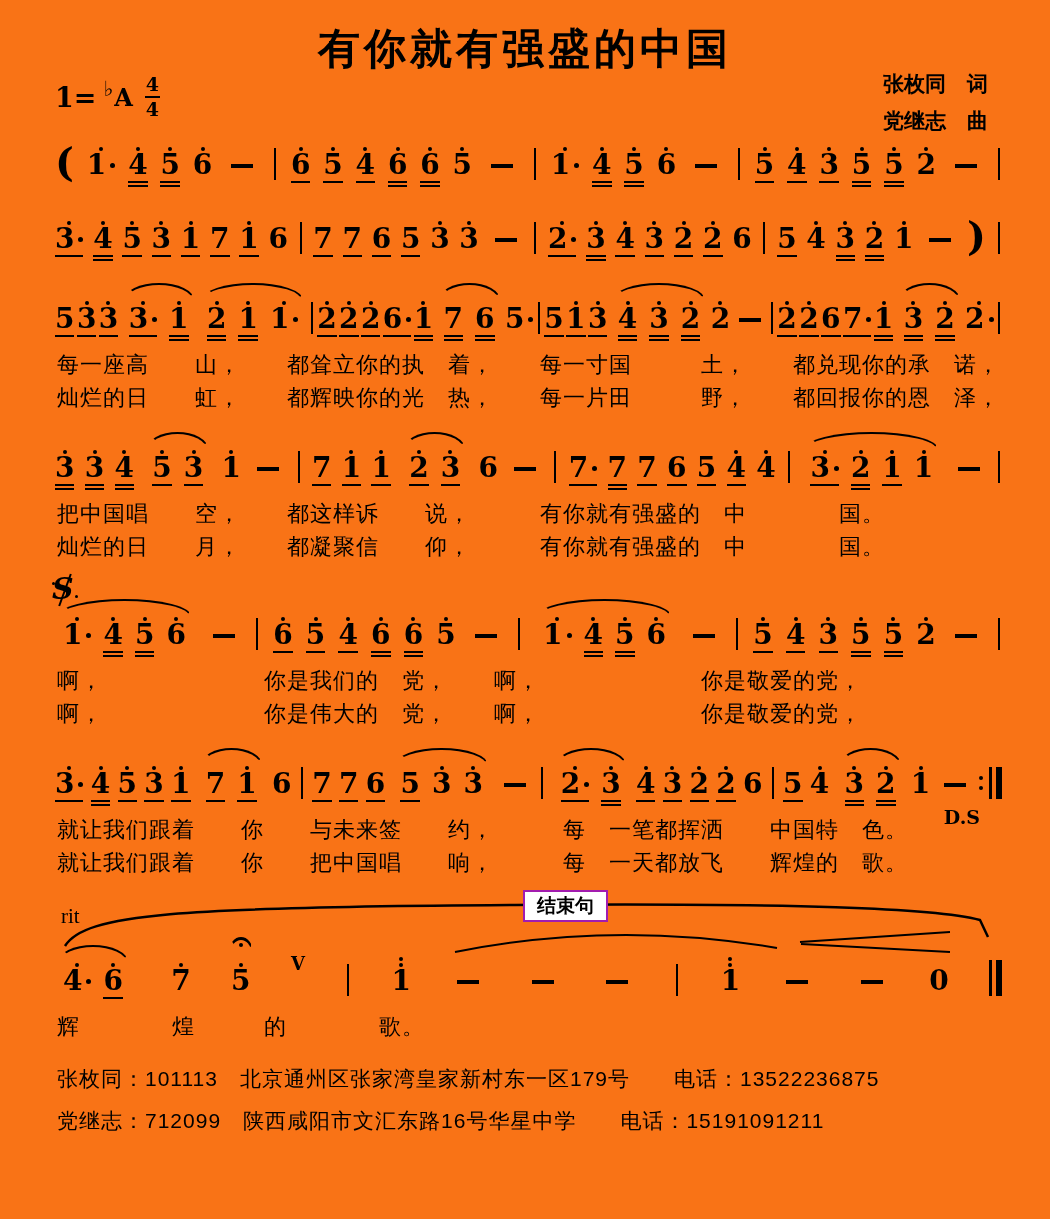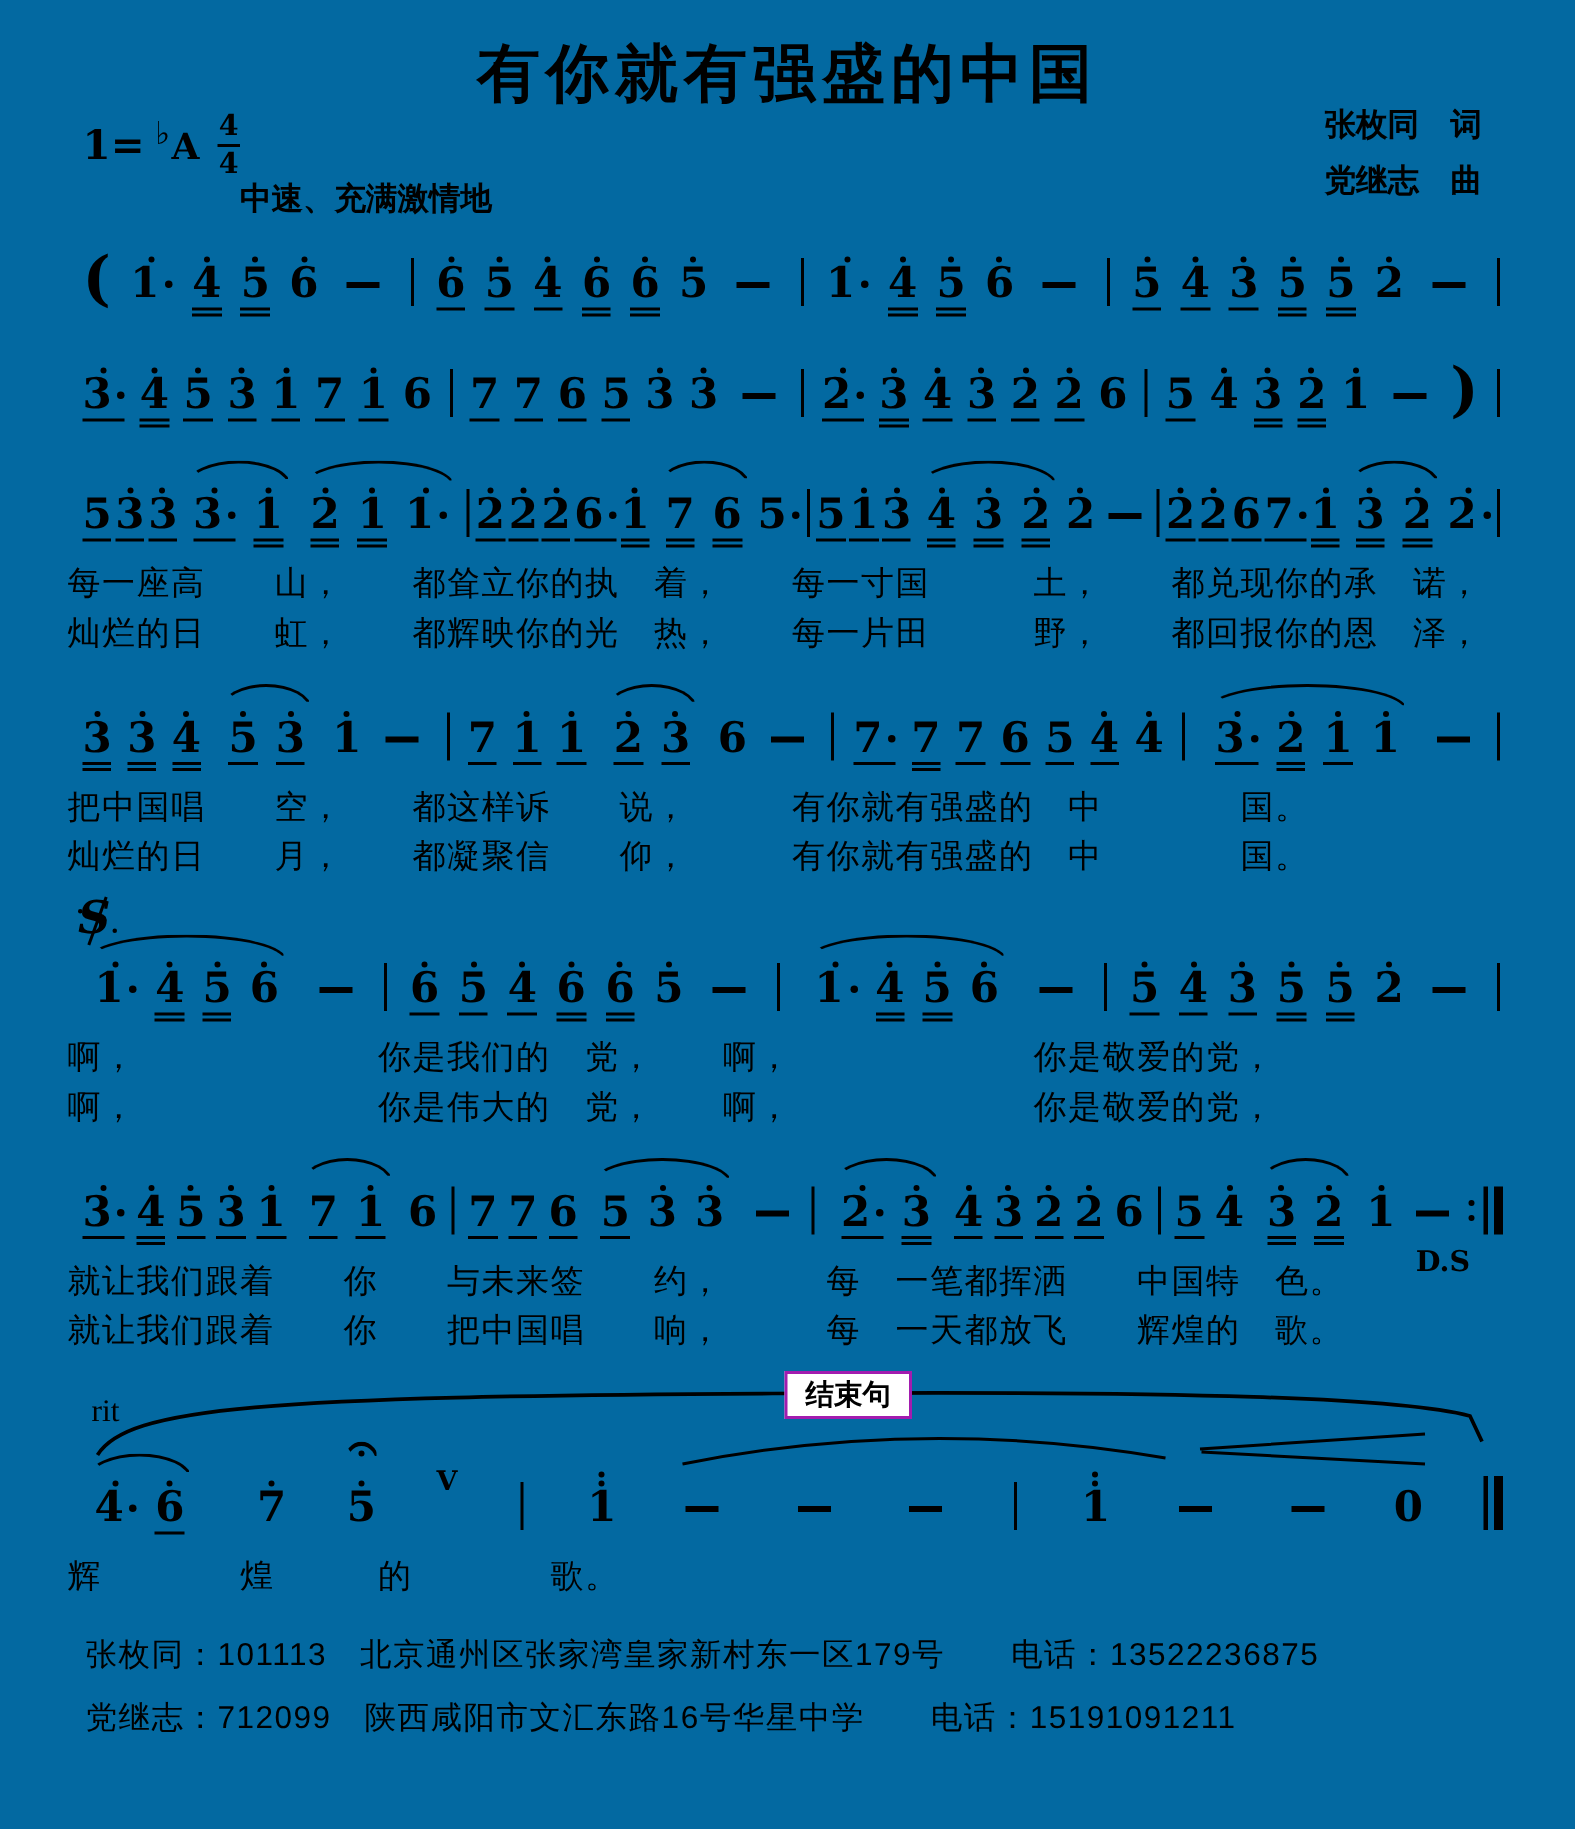--- a/index.html
+++ b/index.html
@@ -1,17 +1,17 @@
 <!DOCTYPE html>
 <html><head>
 <meta charset="utf-8">
 <style>
   html,body{margin:0;padding:0;background:#fff;color:#000;}
   body{width:1050px;height:1219px;font-family:"Liberation Sans",sans-serif;}
-  .sheet{position:relative;width:1050px;height:1219px;overflow:hidden;background:#0369a1;}
+  .sheet{position:relative;width:1050px;height:1219px;overflow:hidden;background:#f97316;}
 
   
   .title{margin:26px 0 0;text-align:center;font-size:42px;font-weight:800;letter-spacing:4px;line-height:1.1;}
   .credits{position:absolute;top:66px;right:62px;font-size:21px;font-weight:600;line-height:1.75;text-align:right;}
 
   
   .keyrow{margin:0 0 0 55px;display:flex;align-items:center;height:50px;font-weight:bold;}
   .k1{font-family:"DejaVu Serif",serif;font-size:27px;}
   .flat{font-size:21px;position:relative;top:-9px;margin-left:7px;font-family:"DejaVu Serif",serif;}
   .ka{font-family:"DejaVu Serif",serif;font-size:24px;margin-left:1px;}
@@ -42,21 +42,21 @@
   .fm::after{content:"";position:absolute;top:3px;left:50%;transform:translateX(-50%);width:4px;height:4px;background:#000;border-radius:50%;}
   .rep{display:inline-flex;align-items:center;gap:4px;margin-bottom:8px;height:32px;}
   .rep .dots{display:flex;flex-direction:column;gap:6px;margin-right:2px;}
   .rep .dots i{width:4px;height:4px;background:#000;border-radius:50%;}
   .thin{width:3px;height:32px;background:#000;}
   .thick{width:6px;height:32px;background:#000;}
   .final{display:inline-flex;gap:4px;margin-bottom:8px;}
   .final .thin,.final .thick{height:36px;}
 
   
-  .lyr{margin-left:45px;font-size:22px;white-space:pre;letter-spacing:1px;position:relative;line-height:1.25;}
+  .lyr{margin-left:57px;font-size:22px;white-space:pre;letter-spacing:1px;position:relative;line-height:1.25;}
   .la{margin-top:9px;} .lb{margin-top:5px;}
   .dsmark{position:absolute;right:70px;top:-10px;font-family:"DejaVu Serif",serif;font-weight:bold;font-size:19px;letter-spacing:0;}
 
   
   .segno{position:relative;width:26px;height:32px;margin:14px 0 0 52px;}
   .segno .s{font-family:"DejaVu Serif",serif;font-style:italic;font-weight:700;font-size:30px;line-height:1;}
   .segno .sl{position:absolute;left:12px;top:-1px;width:2px;height:34px;background:#000;transform:rotate(20deg);}
   .segno em{position:absolute;width:3px;height:3px;border-radius:50%;background:#000;}
   .segno .d1{left:0;top:8px;} .segno .d2{right:0;bottom:8px;}
 
@@ -85,21 +85,20 @@
   <div class="keyrow">
     <span class="k1">1=</span>
       <span class="flat">♭</span>
       <span class="ka">A</span>
     <span class="frac">
         <b>4</b>
         <i></i>
         <b>4</b>
       </span>
   </div>
-  <div class="tempo">中速、充满激情地</div>
 
   <div class="mline m1">
       <span class="paren">(</span>
       <span class="note">
         <span class="od">
           <i></i>
         </span>
         <span class="nb">
           <span class="dg">1</span>
           <span class="aug"></span>

